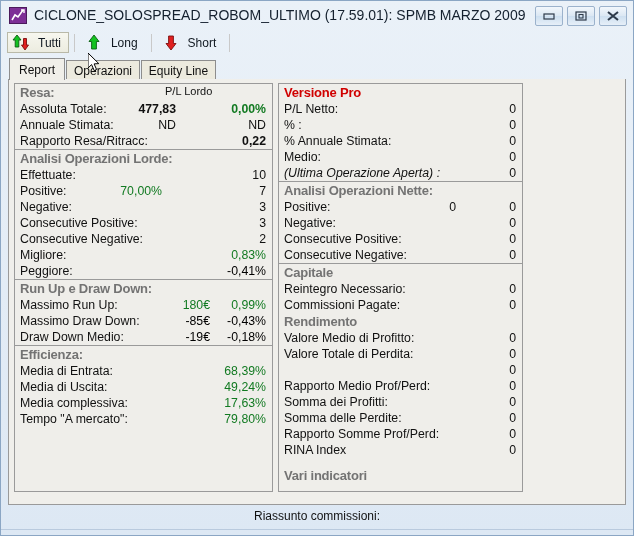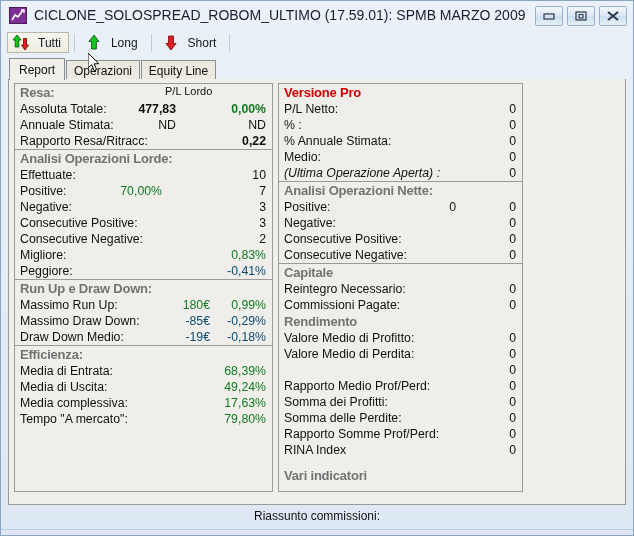--- a/index.html
+++ b/index.html
@@ -93,21 +93,21 @@
   .row{
     position:relative;height:16px;line-height:16px;
     font-size:12.3px;color:#111;
   }
   .row .k{position:absolute;left:5px;white-space:nowrap;}
   .row .k.ital{font-style:italic;}
   .row .m{position:absolute;text-align:right;white-space:nowrap;}
   .row .v{position:absolute;right:6px;text-align:right;white-space:nowrap;}
   .num{font-weight:bold;}
   .green{color:#127a22;}
-  .red{color:#0c4a6e;}
+  .red{color:#000000;}
   .gap{height:9px;}
   .sublabel{
     position:absolute;font-size:11px;color:#111;white-space:nowrap;
   }
   
   #panel-left .m{right:88px;}
   #panel-right .m{right:88px;}
   
   .statusarea{
     position:absolute;left:7px;right:7px;bottom:8px;height:22px;
@@ -263,21 +263,21 @@
       <div class="group">
         <div class="ghead">Run Up e Draw Down:</div>
         <div class="row">
           <span class="k">Massimo Run Up:</span>
           <span class="m green" style="right:62px;">180€</span>
           <span class="v green">0,99%</span>
         </div>
         <div class="row">
           <span class="k">Massimo Draw Down:</span>
           <span class="m red" style="right:62px;">-85€</span>
-          <span class="v red">-0,29%</span>
+          <span class="v red">-0,43%</span>
         </div>
         <div class="row">
           <span class="k">Draw Down Medio:</span>
           <span class="m red" style="right:62px;">-19€</span>
           <span class="v red">-0,18%</span>
         </div>
       </div>
 
       <div class="group last">
         <div class="ghead">Efficienza:</div>
@@ -357,21 +357,21 @@
           <span class="k">Commissioni Pagate:</span>
           <span class="v">0</span>
         </div>
 
         <div class="ghead">Rendimento</div>
         <div class="row">
           <span class="k">Valore Medio di Profitto:</span>
           <span class="v">0</span>
         </div>
         <div class="row">
-          <span class="k">Valore Medio di Perdita:</span>
+          <span class="k">Valore Totale di Perdita:</span>
           <span class="v">0</span>
         </div>
         <div class="row">
           <span class="v">0</span>
         </div>
         <div class="row">
           <span class="k">Rapporto Medio Prof/Perd:</span>
           <span class="v">0</span>
         </div>
         <div class="row">

